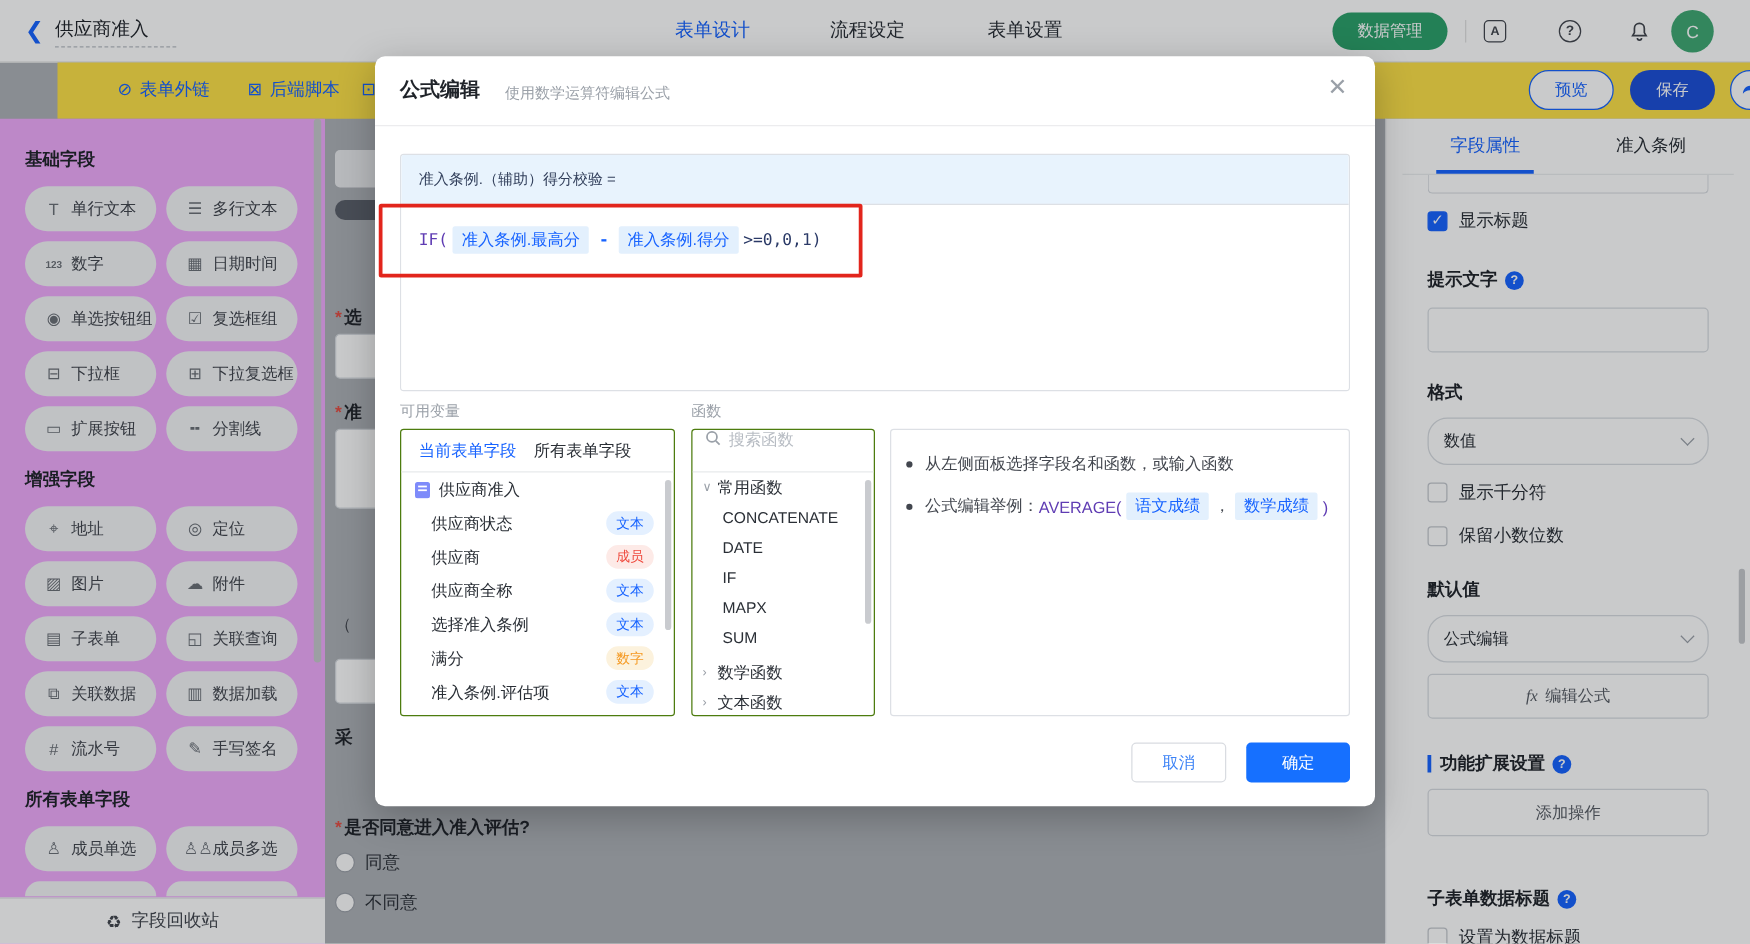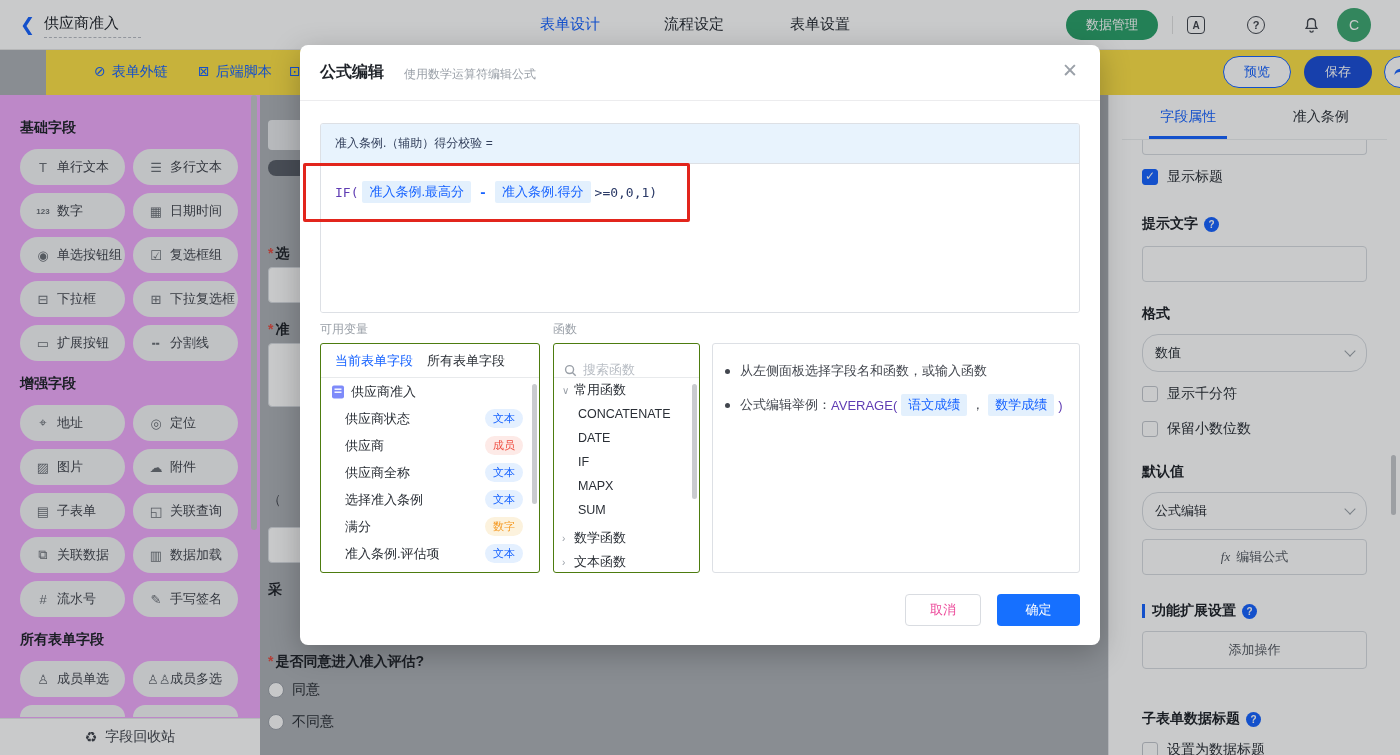--- a/index.html
+++ b/index.html
@@ -97,31 +97,31 @@
   .v-tab.active { color:#1763ff; }
   .tree-row { display:flex; align-items:center; height:27px; font-size:13px; color:#2a2f36; padding:0 10px 0 10px; }
   .tree-row .name { flex:1; overflow:hidden; white-space:nowrap; }
   .tree-indent { padding-left:24px; }
   .badge { font-size:11px; padding:2px 8px; border-radius:10px; flex:none; margin-right:6px; }
   .t-text { color:#1763ff; background:#e4f0ff; }
   .t-member { color:#ef4a3e; background:#fdeae7; }
   .t-number { color:#f59a23; background:#fcf2dd; }
   .doc-ic { width:14px; height:14px; margin-right:6px; flex:none; }
   .v-scroll { position:absolute; right:2px; top:40px; width:5px; height:120px; background:#c9cbcf; border-radius:3px; }
-  .search-row { height:34px; border-bottom:1px solid #e8eaec; display:flex; align-items:flex-end; padding:0 10px; }
+  .search-row { height:34px; border-bottom:1px solid #e8eaec; display:flex; align-items:flex-start; padding:0 10px; }
   .search-row input { border:none; outline:none; font-size:13px; width:100px; color:#2a2f36; margin-left:6px; font-family:inherit; }
   .search-row input::placeholder { color:#b7bcc3; }
   .fn-row { display:flex; align-items:center; height:24px; font-size:13px; color:#2a2f36; padding-left:8px; cursor:pointer; }
   .fn-row .caret { color:#9aa0a8; font-size:10px; width:12px; flex:none; }
   .fn-item { padding-left:24px; font-size:12.5px; }
   .f-scroll { position:absolute; right:2px; top:40px; width:5px; height:115px; background:#c9cbcf; border-radius:3px; }
   .hint-pane { position:absolute; left:412px; top:298px; width:368px; height:230px; border:1px solid #dde0e5; border-radius:3px; padding:18px 8px; font-size:13px; color:#42464e; }
   .hint-li { display:flex; align-items:center; margin-bottom:14px; white-space:nowrap; }
   .bullet { width:5px; height:5px; border-radius:50%; background:#42464e; margin:0 10px 0 4px; flex:none; }
-  .btn-cancel { position:absolute; left:605px; top:549px; width:76px; height:32px; border:1px solid #d9dce1; border-radius:4px; background:#fff; font-size:13px; color:#ec4899; display:flex; align-items:center; justify-content:center; cursor:pointer; }
+  .btn-cancel { position:absolute; left:605px; top:549px; width:76px; height:32px; border:1px solid #d9dce1; border-radius:4px; background:#fff; font-size:13px; color:#3b82f6; display:flex; align-items:center; justify-content:center; cursor:pointer; }
   .btn-ok { position:absolute; left:697px; top:549px; width:83px; height:32px; border-radius:4px; background:#1670ff; font-size:13px; color:#fff; display:flex; align-items:center; justify-content:center; cursor:pointer; }
 </style>
 </head>
 <body>
 
 <div class="app">
 
   <div class="topbar">
     <div class="back">❮</div>
     <div class="doc-title">供应商准入</div>

